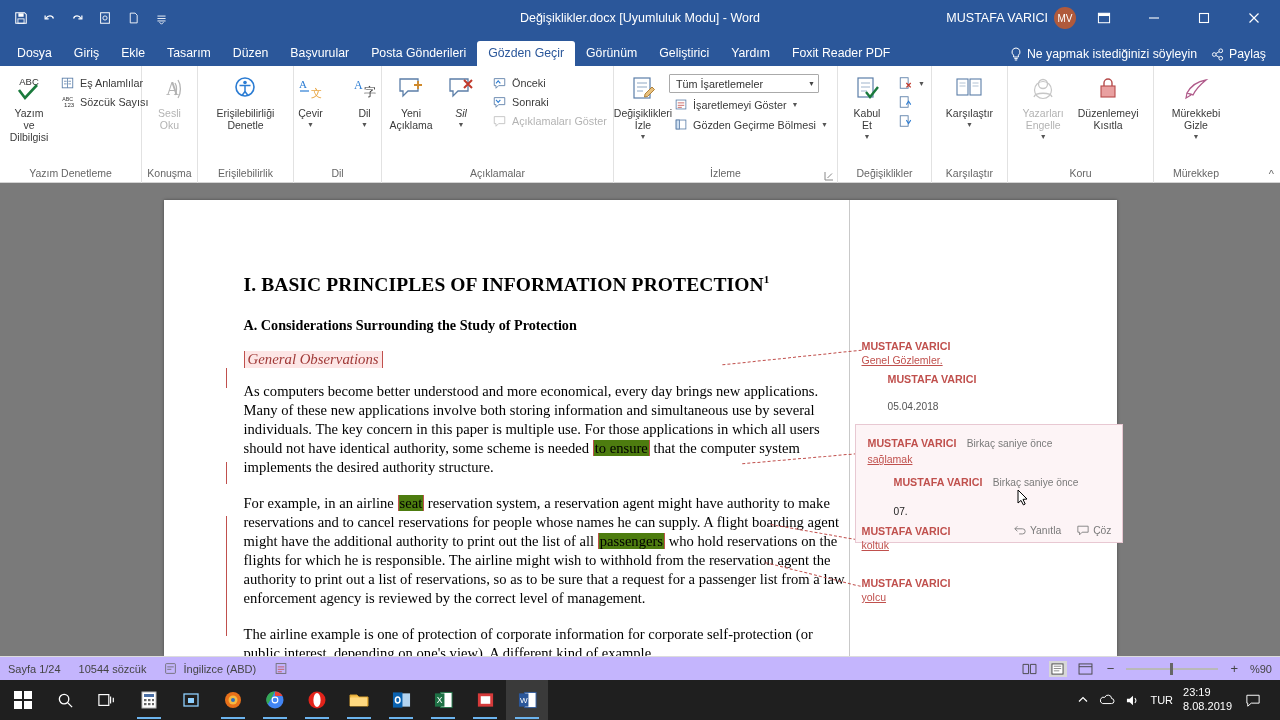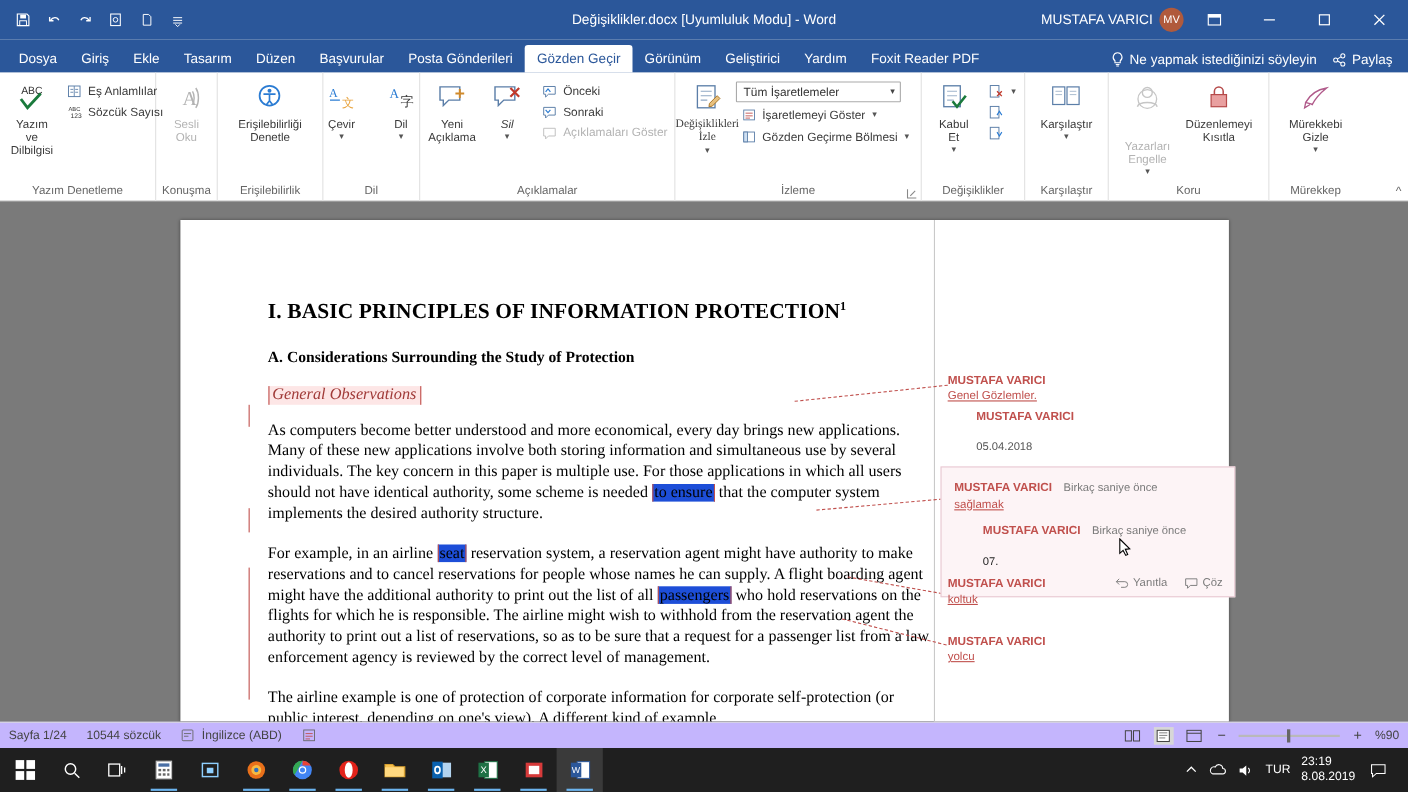--- a/index.html
+++ b/index.html
@@ -117,21 +117,21 @@
   .doc-h1 sup{ font-size:11px; }
   .doc-h2{ font-size:14.2px; font-weight:bold; margin:0 0 16px 0; }
   .doc-italic{
     font-size:14.8px; font-style:italic; display:inline-block;
     background:#fde6e6; border-left:1.5px solid #c0504d; border-right:1.5px solid #c0504d;
     padding:0 3px; margin:0 0 14px 0; color:#a03a38;
   }
   .para{
     font-size:14.6px; line-height:1.30; margin:0 0 17px 0; text-align:left;
   }
-  .hl-box{ background:#1d4ed8; border-left:1px solid #c0504d; border-right:1px solid #c0504d; padding:0 1px;}
+  .hl-box{ background:#4d7c0f; border-left:1px solid #c0504d; border-right:1px solid #c0504d; padding:0 1px;}
   .changebar{
     position:absolute; left:62px; width:1.4px; background:#c0504d;
   }
   
   .markup{
     flex:1; border-left:1px solid #c9c9c9; position:relative; background:#fff;
   }
   .cmt{
     position:absolute; left:12px; width:268px; font-family:"Liberation Sans", sans-serif;
   }
@@ -437,21 +437,21 @@
           </span>
           <span>Açıklamaları Göster</span>
         </div>
       </div>
     </div>
     <div class="group-label">Açıklamalar</div>
   </div>
 
   <div class="group" style="width:224px;">
     <div class="group-body">
-      <div class="bigbtn" style="width:66px;font-family:Liberation Serif, serif;">
+      <div class="bigbtn" style="width:66px;">
         <span class="glyph">
           <svg width="30" height="28" viewBox="0 0 30 28">
               <rect x="6" y="3" width="16" height="20" fill="none" stroke="#5b7ea8" stroke-width="1.2"></rect>
               <path d="M9 8h10M9 12h10M9 16h6" stroke="#8fa8c4" stroke-width="1"></path>
               <path d="M17 19l7-7 2.5 2.5-7 7-3 .5z" fill="#e8c07d" stroke="#a8772b" stroke-width=".9"></path>
             </svg>
         </span>
         <span style="white-space:pre-line;">Değişiklikleri
 İzle</span>
         <span class="caret">▼</span>
@@ -557,21 +557,21 @@
   <div class="group" style="width:146px;">
     <div class="group-body" style="justify-content:center; gap:4px;">
       <div class="bigbtn dis">
         <span class="glyph">
           <svg width="30" height="28" viewBox="0 0 30 28">
               <circle cx="15" cy="9" r="4.5" fill="none" stroke="#c6c6c6" stroke-width="1.3"></circle>
               <path d="M6 22c1.5-5 16.5-5 18 0" fill="none" stroke="#c6c6c6" stroke-width="1.3"></path>
               <circle cx="15" cy="15" r="8.5" fill="none" stroke="#c6c6c6" stroke-width="1.2"></circle>
             </svg>
         </span>
-        <span style="white-space:pre-line;margin-top:20px;">Yazarları
+        <span style="white-space:pre-line;">Yazarları
 Engelle</span>
         <span class="caret">▼</span>
       </div>
       <div class="bigbtn">
         <span class="glyph">
           <svg width="30" height="28" viewBox="0 0 30 28">
               <rect x="8" y="11" width="14" height="11" fill="#e9a0a0" stroke="#b64a4a" stroke-width="1.1"></rect>
               <path d="M11 11V8a4 4 0 0 1 8 0v3" fill="none" stroke="#b64a4a" stroke-width="1.4"></path>
             </svg>
         </span>

